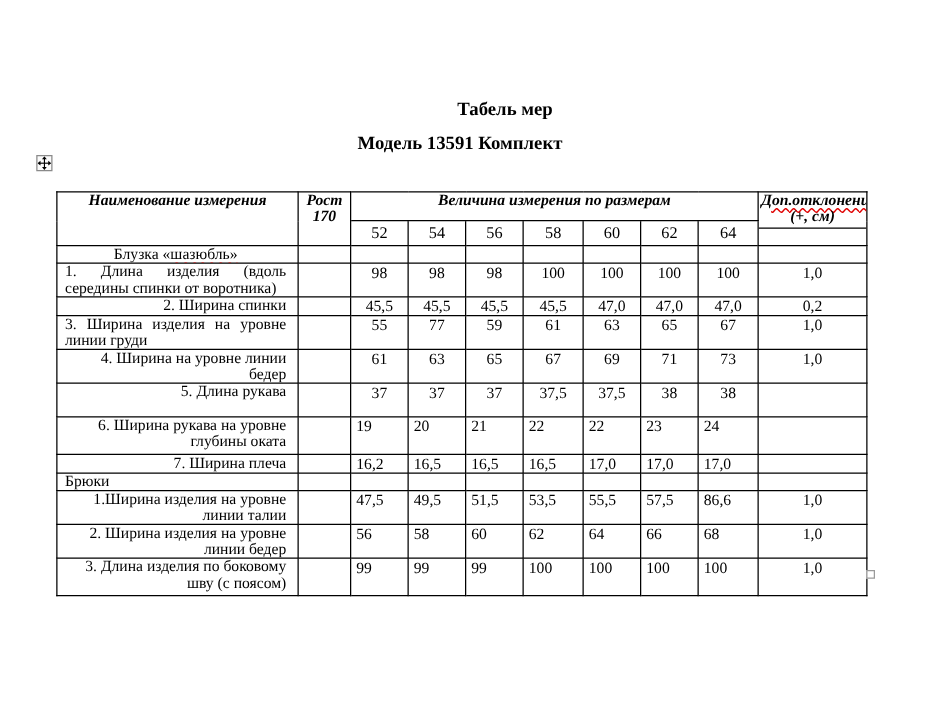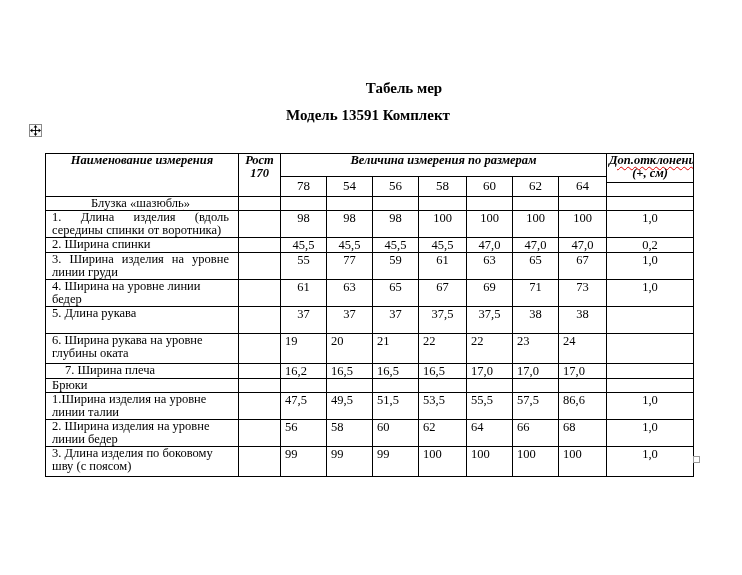--- a/index.html
+++ b/index.html
@@ -24,21 +24,21 @@
              border-collapse:collapse;table-layout:fixed;}
   .meas th,.meas td{border:1px solid #000;padding:0 2px;vertical-align:top;
              font-size:12.5px;line-height:13px;overflow:hidden;}
   .meas thead th{font-weight:bold;font-style:italic;text-align:center;}
   .meas thead tr.sizes-row th{font-weight:normal;font-style:normal;font-size:13px;
              padding:2px 0 0 0;}
   th.dop-h{position:relative;}
   .dop-divider{position:absolute;left:-1px;right:-1px;top:28px;height:0;
              border-top:1px solid #000;}
 
-  td.lbl{text-align:left;padding:0 9px 0 6px;}
+  td.lbl{text-align:right;padding:0 9px 0 6px;}
   td.lbl.justify{text-align:justify;}
   td.lbl.indent{padding-left:19px;}
   td.val{padding:1px 4px 0 4px;}
   td.val.va-c{text-align:center;}
   td.val.va-l{text-align:left;}
   td.dop{text-align:center;padding-top:1px;}
   td.rost{padding:0;}
 
   .sq{text-decoration-line:underline;text-decoration-style:wavy;
       text-decoration-color:#e00000;text-decoration-thickness:1px;
@@ -81,21 +81,21 @@
     <thead>
       <tr style="height:23px">
         <th rowspan="2">Наименование измерения</th>
         <th rowspan="2"><span>Рост</span><br><span>170</span></th>
         <th colspan="7">Величина измерения по размерам</th>
         <th rowspan="2" class="dop-h"><span class="sq">Доп.отклонение</span><br><span>(+, см)</span>
           <div class="dop-divider"></div>
         </th>
       </tr>
       <tr class="sizes-row" style="height:20px">
-        <th>78</th>
+        <th>52</th>
         <th>54</th>
         <th>56</th>
         <th>58</th>
         <th>60</th>
         <th>62</th>
         <th>64</th>
       </tr>
     </thead>
     <tbody id="tbody">
         <tr style="height: 12px;">

